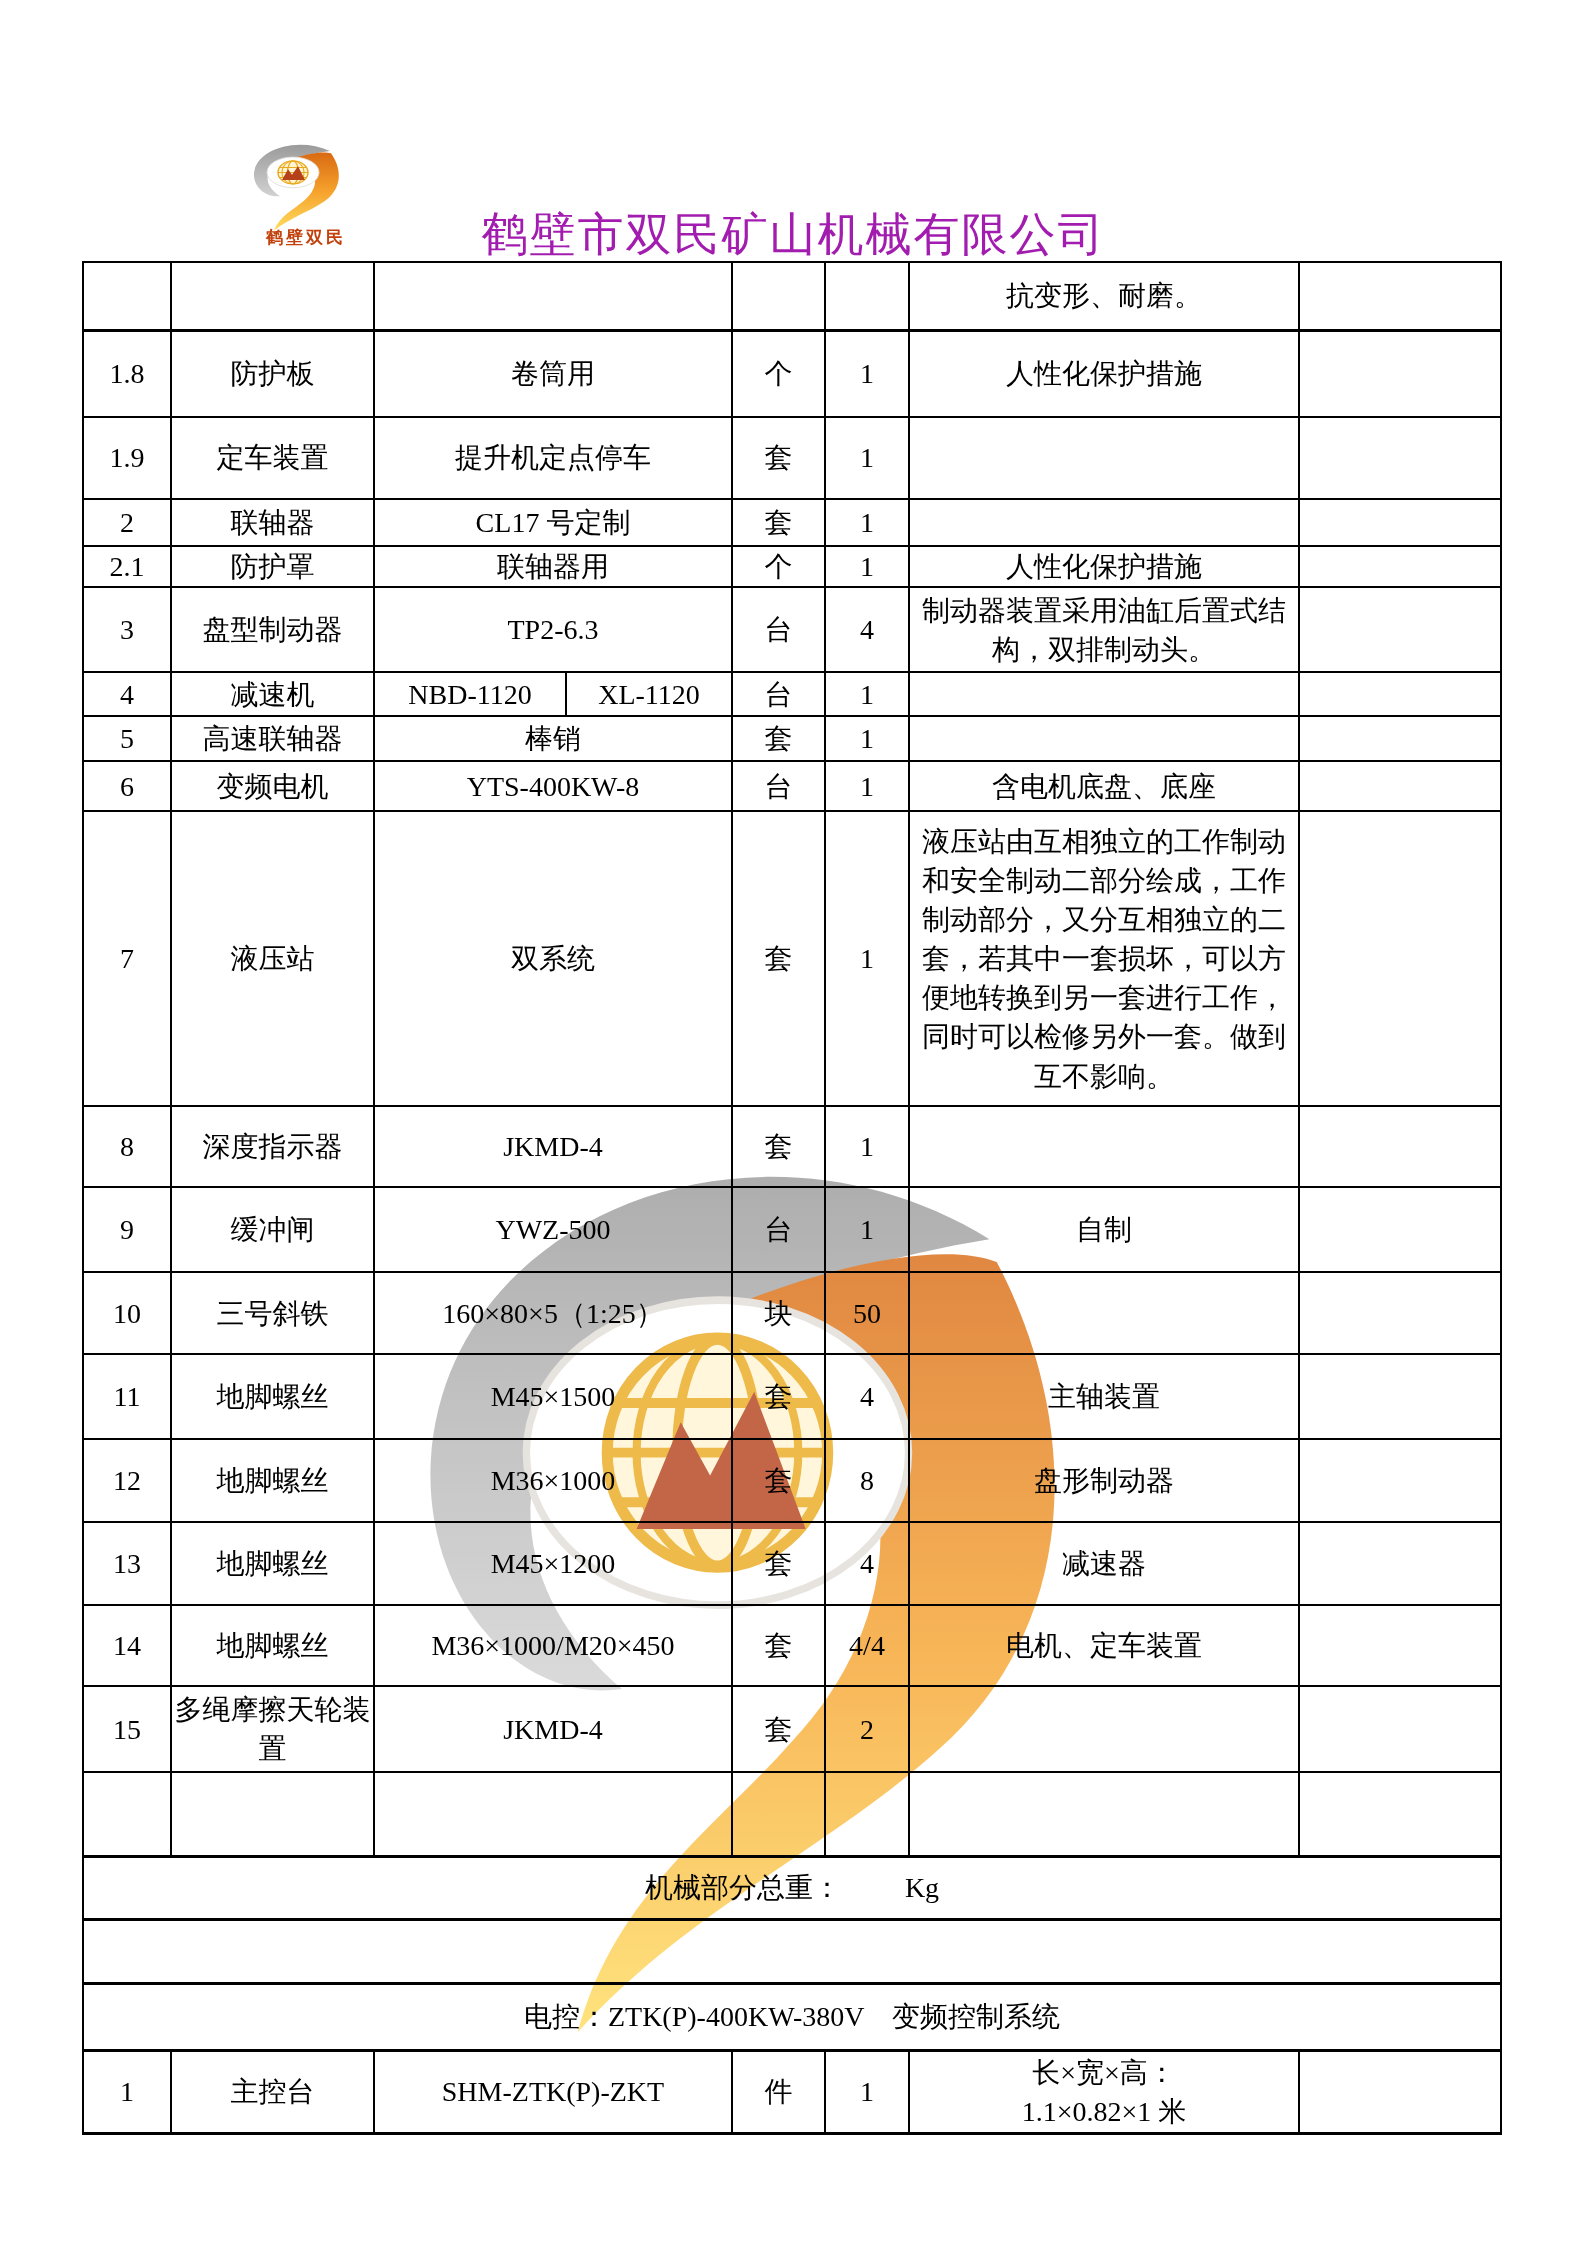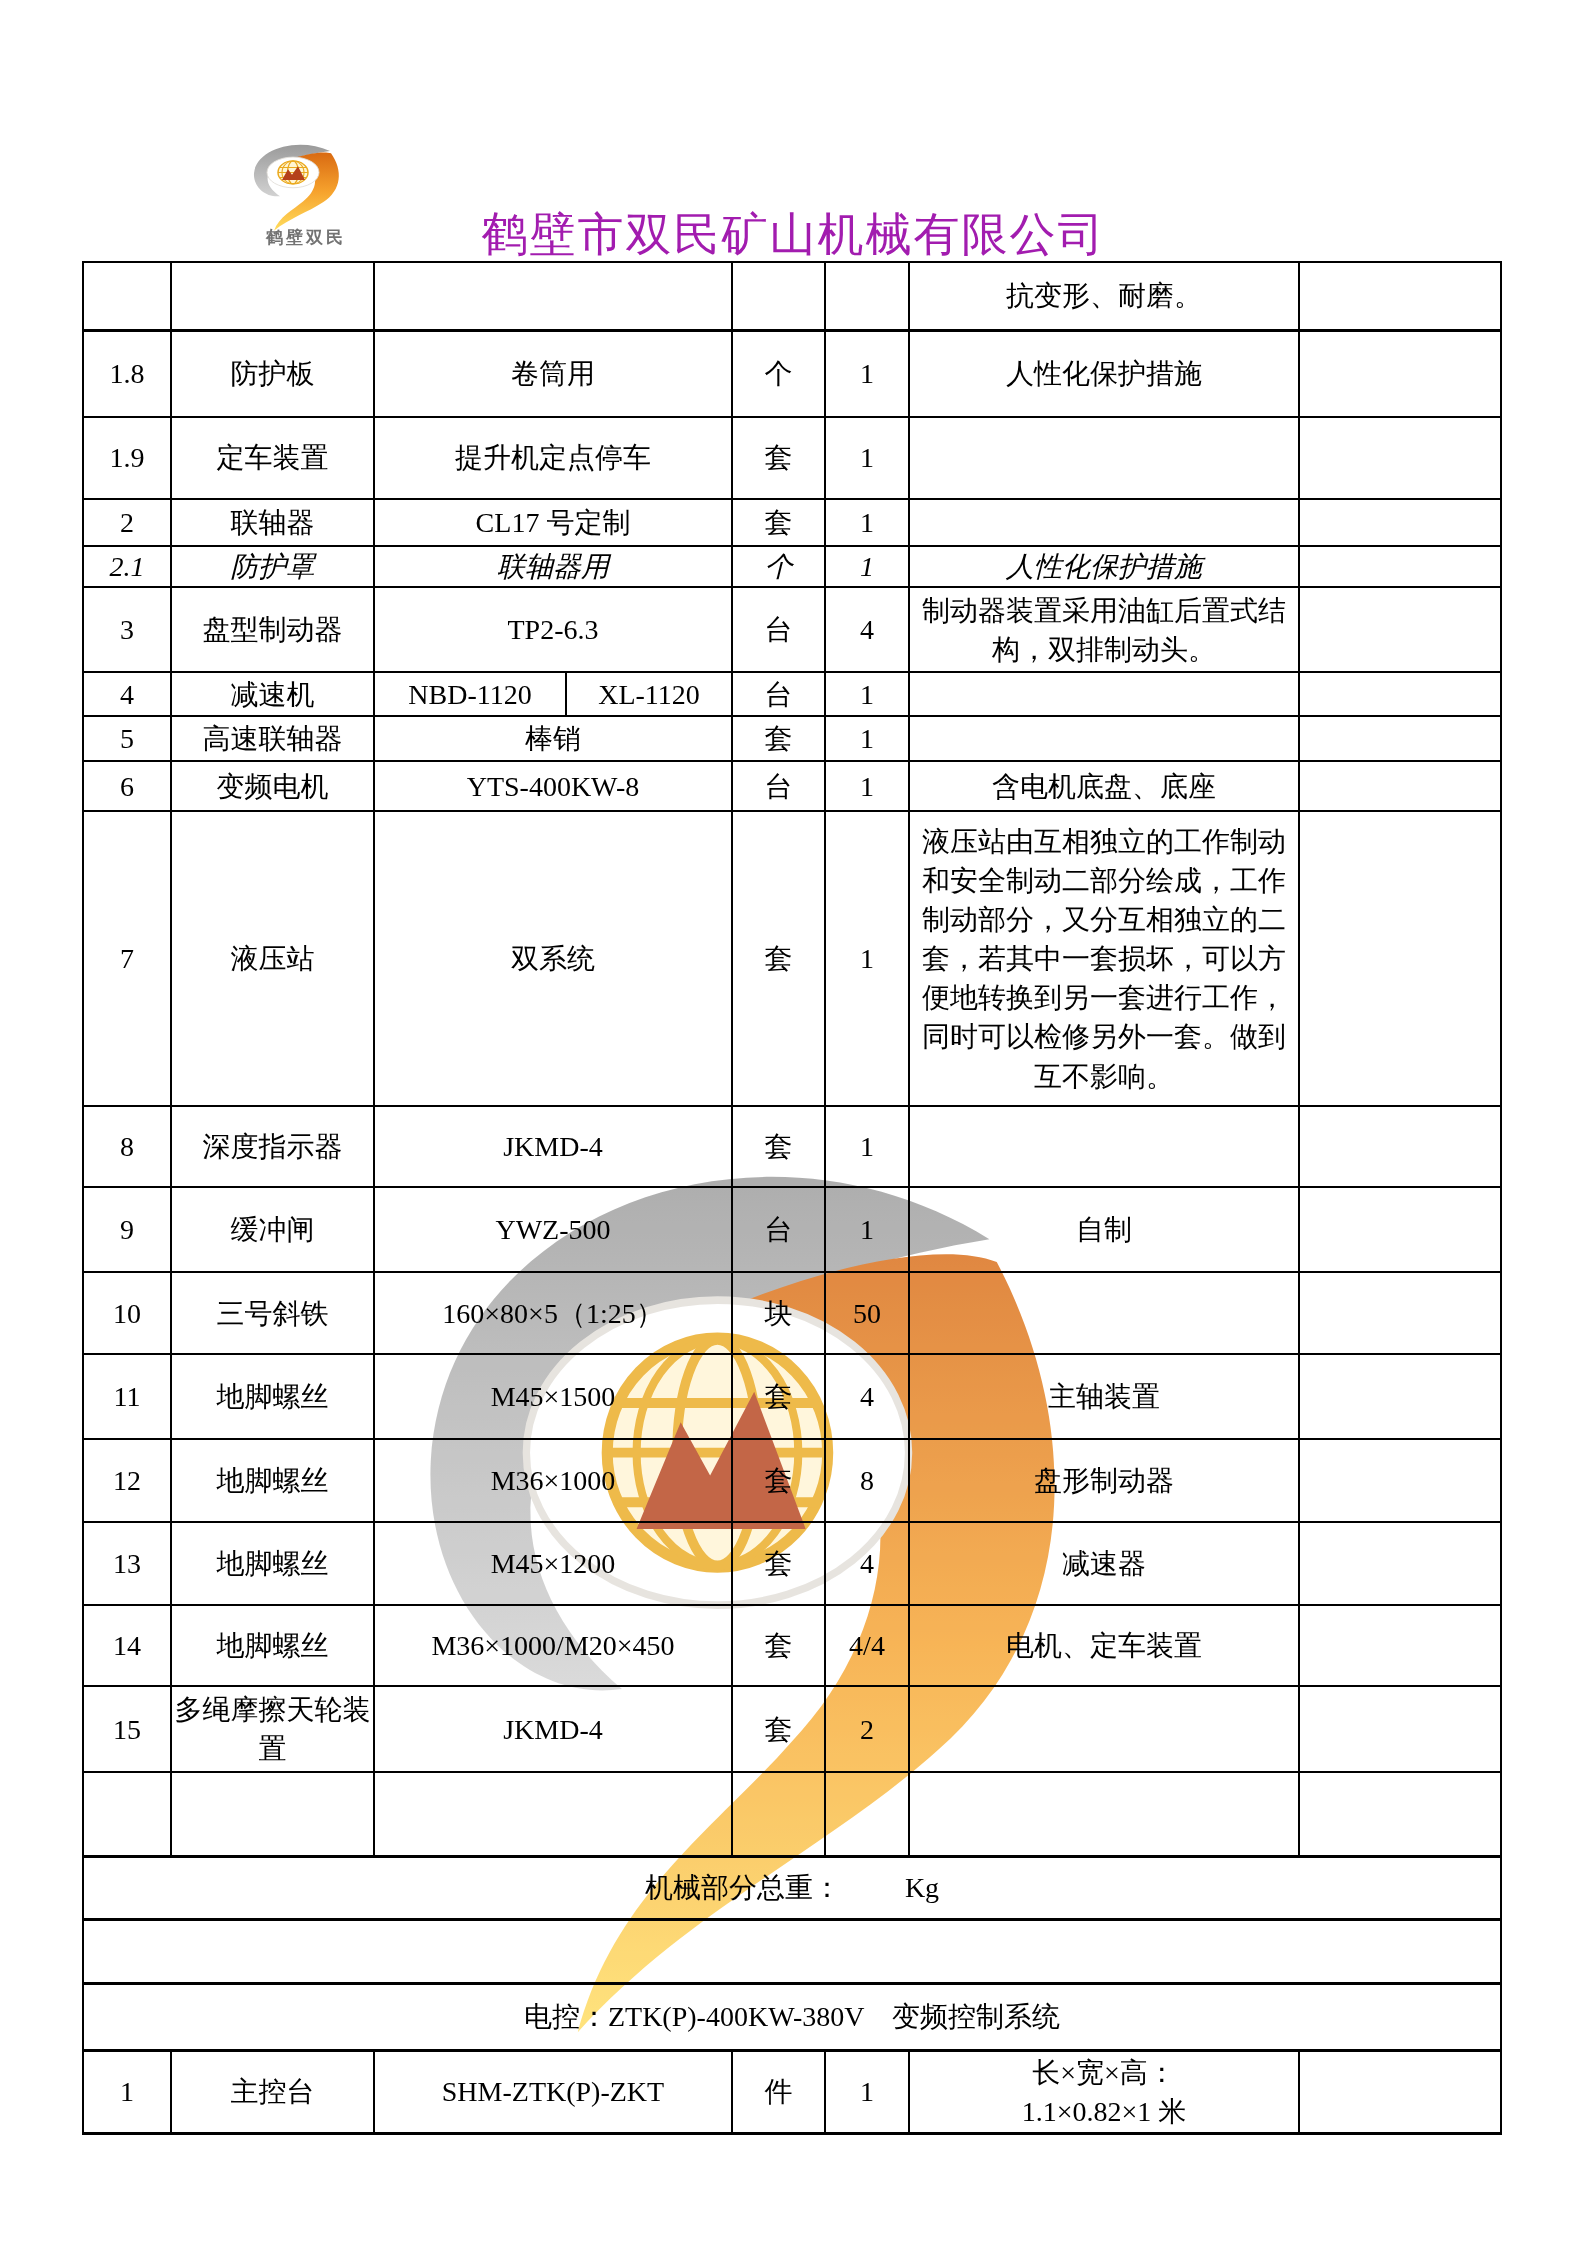--- a/index.html
+++ b/index.html
@@ -82,21 +82,21 @@
     <svg viewBox="0 0 100 120" preserveAspectRatio="none">
       <use href="#logo-art"></use>
     </svg>
   </div>
 
   <div class="logo-box">
     <svg viewBox="0 0 100 120" preserveAspectRatio="none">
       <use href="#logo-art"></use>
     </svg>
   </div>
-  <div class="logo-caption" style="color: #737373;">鹤壁双民</div>
+  <div class="logo-caption" style="color: #c2410c;">鹤壁双民</div>
   <div class="doc-title" style="color: #a21caf;">鹤壁市双民矿山机械有限公司</div>
 
   <table class="parts">
     <colgroup>
       <col style="width:88px">
         <col style="width:203px">
         <col style="width:192px">
         <col style="width:166px">
       <col style="width:93px">
         <col style="width:84px">
@@ -133,21 +133,21 @@
         </tr>
         <tr style="height: 47px;">
           <td class="c-no">2</td>
           <td class="c-name">联轴器</td>
           <td class="c-spec" colspan="2">CL17 号定制</td>
           <td class="c-unit">套</td>
           <td class="c-qty">1</td>
           <td class="c-remark"></td>
           <td class="c-extra"></td>
         </tr>
-        <tr style="height: 36px; font-style: italic;">
+        <tr style="height: 36px;">
           <td class="c-no">2.1</td>
           <td class="c-name">防护罩</td>
           <td class="c-spec" colspan="2">联轴器用</td>
           <td class="c-unit">个</td>
           <td class="c-qty">1</td>
           <td class="c-remark">人性化保护措施</td>
           <td class="c-extra"></td>
         </tr>
         <tr style="height: 85px;">
           <td class="c-no">3</td>

